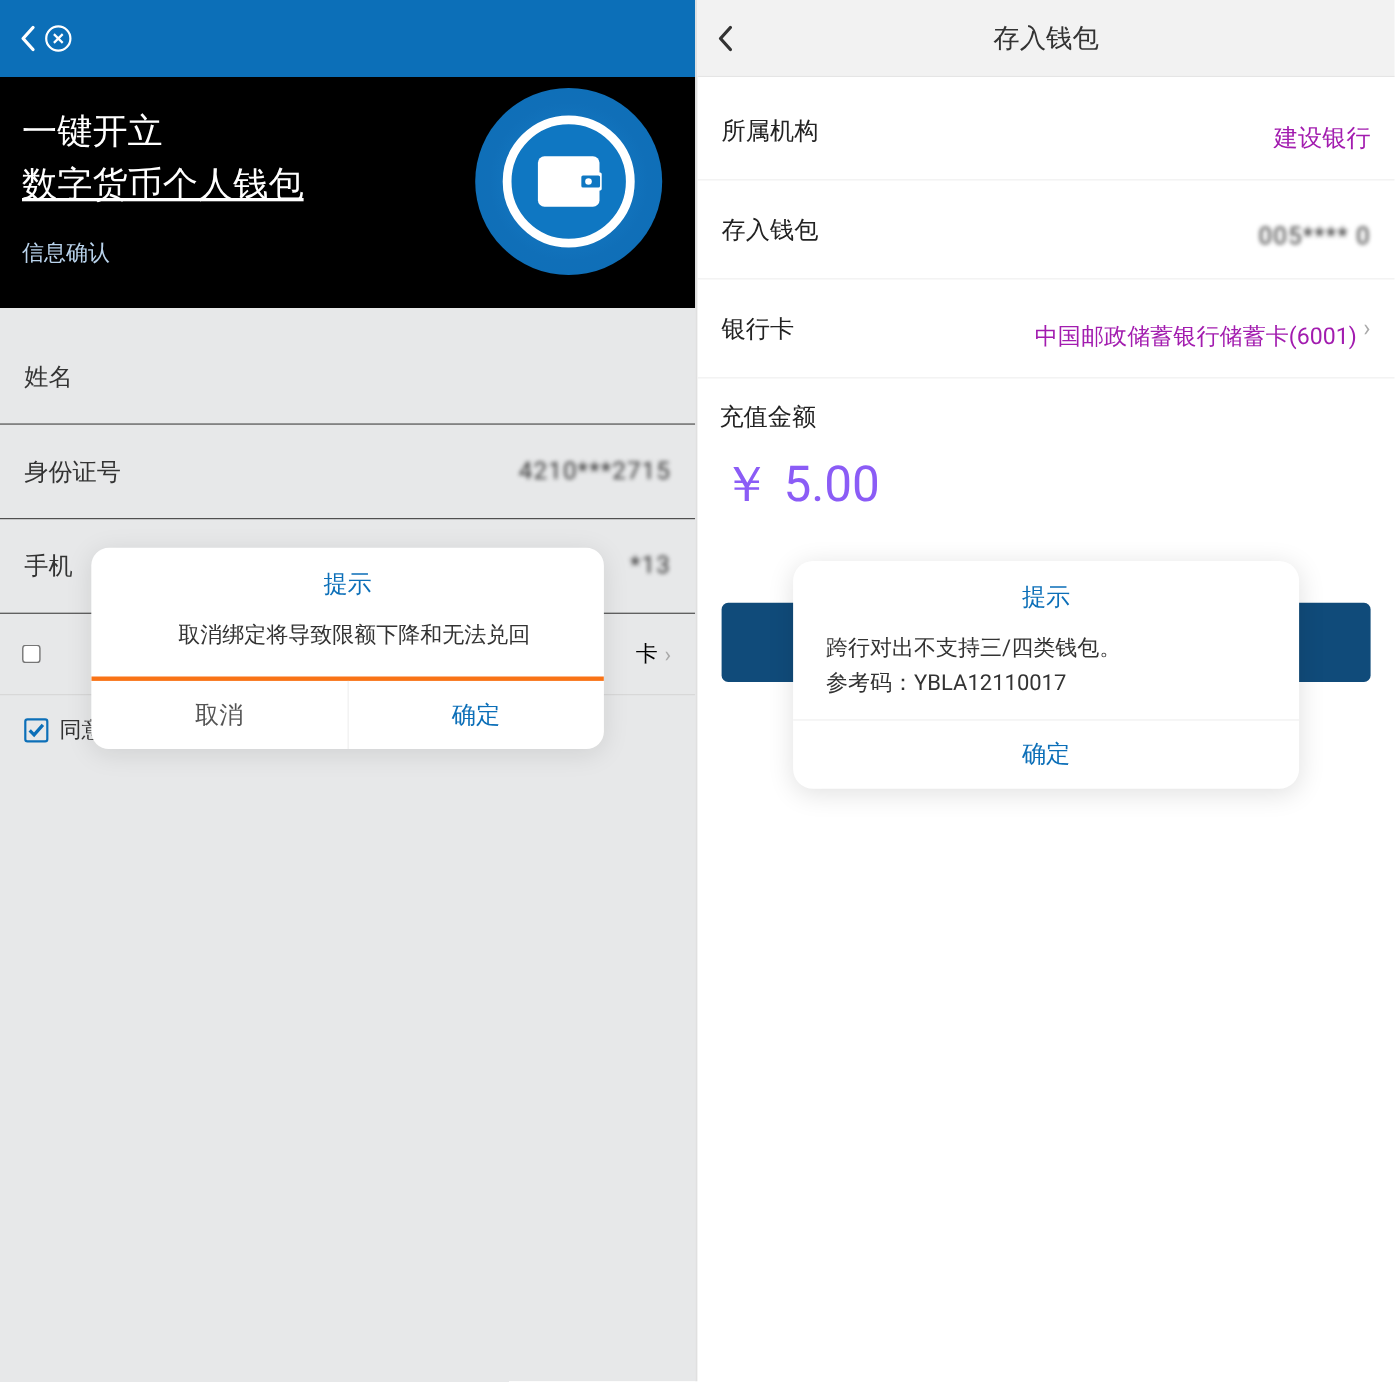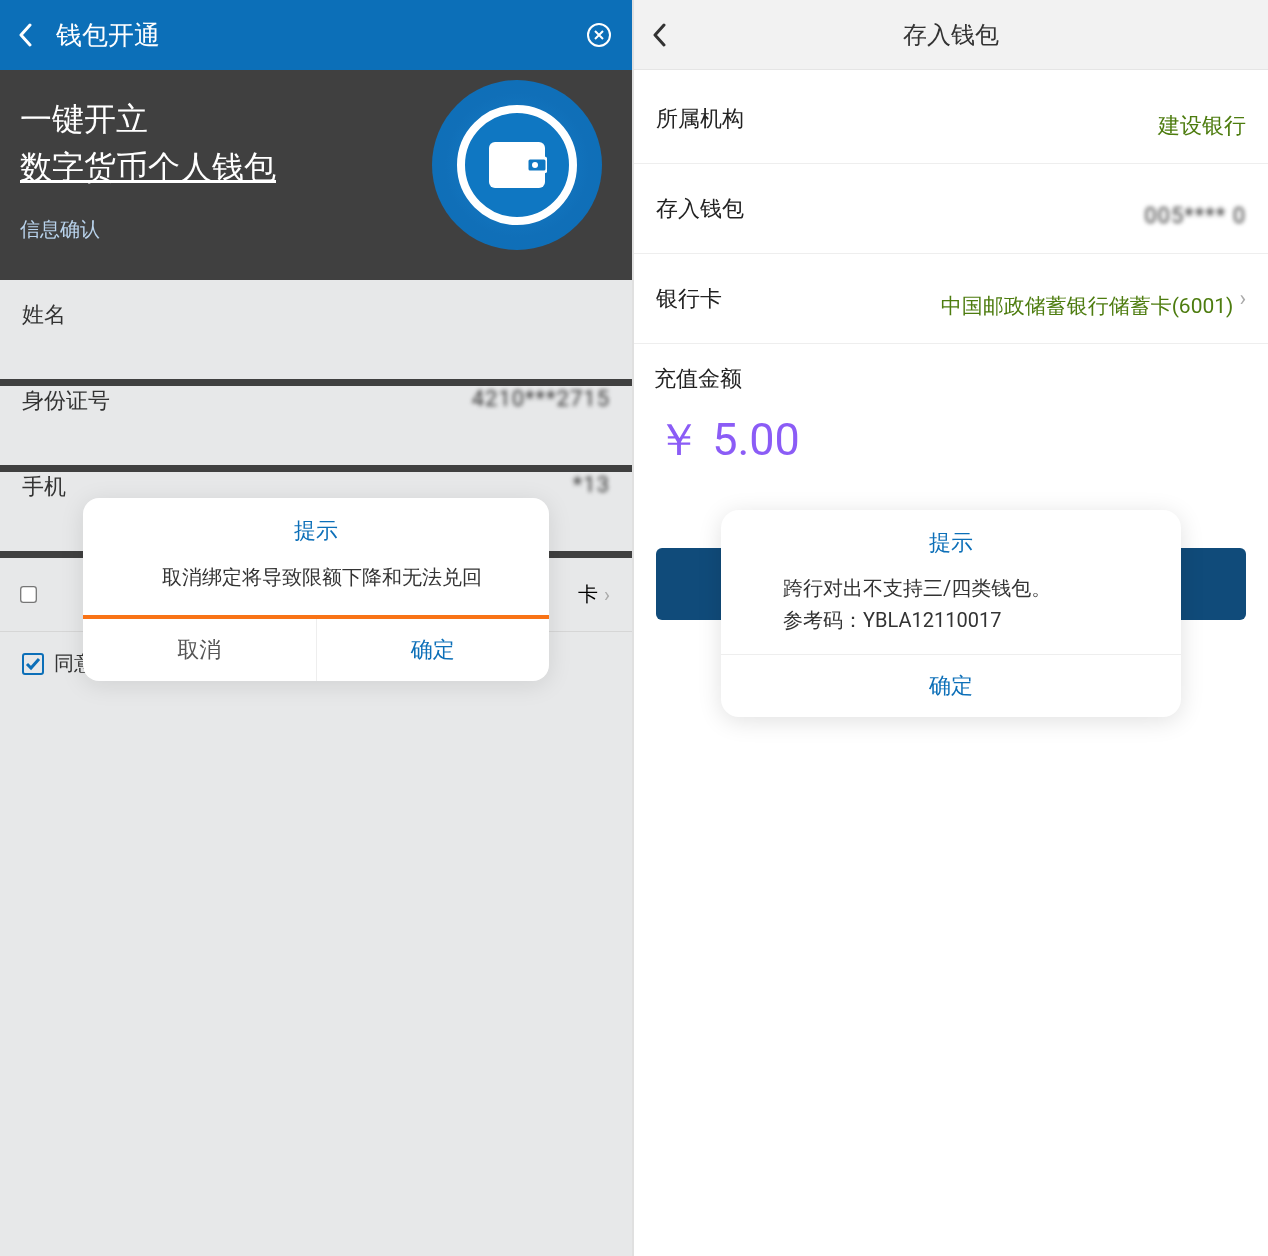--- a/index.html
+++ b/index.html
@@ -34,21 +34,21 @@
       padding: 0 18px;
       font-size: 24px;
     }
     .back-icon { width: 20px; display:flex; align-items:center; }
     .back-icon svg { stroke: #fff; }
     .header-title { flex: 1; margin-left: 18px; font-size: 26px; }
     .header-close { width: 30px; display:flex; align-items:center; justify-content:center; }
     .header-close svg { stroke:#fff; stroke-width:2; }
 
     .hero {
-      background: #404040;
+      background: #000000;
       color: #fff;
       padding: 28px 20px 40px 20px;
       position: relative;
       height: 210px;
     }
     .hero-title1 { font-size: 32px; font-weight: 400; margin-bottom: 4px; }
     .hero-title2 { font-size: 32px; font-weight: 500; text-decoration: underline; }
     .hero-sub { font-size: 20px; color: #b9d3ec; margin-top: 26px; }
     .wallet-circle {
       position: absolute;
@@ -64,24 +64,25 @@
       width: 120px;height:120px;border-radius:50%;border:8px solid #fff;
       display:flex;align-items:center;justify-content:center;
       background:#0f77c2;
     }
     .wallet-inner svg { fill:#fff; }
 
     .left-body { background: #e7e8e9; height: calc(100% - 280px); padding-top: 20px; position: relative; }
     .form-row {
       height: 86px;
       display: flex;
+      align-items: center;
       padding: 0 22px;
       font-size: 22px;
       color: #333;
-      border-bottom: 7px solid #404040;
+      border-bottom: 1px solid #404040;
     }
     .form-label { flex: 1; }
     .form-value { color: #333; }
     .form-row-checkbox { padding: 0 22px; display:flex; align-items:center; height:74px; font-size:20px; border-bottom:1px solid #d6d6d6;}
     .form-row-checkbox input { margin-right:10px; transform:scale(1.3);}
     .chev { color:#aaa; margin-left:6px; }
 
     .agree-row { padding: 18px 22px; display:flex; align-items:center; font-size:20px; }
     .agree-check { width:22px; height:22px; border:2px solid #0c6fb8; border-radius:3px; margin-right:10px; display:flex;align-items:center;justify-content:center;}
     .agree-check svg { stroke:#0c6fb8; stroke-width:3; fill:none; }
@@ -150,21 +151,21 @@
     .info-row {
       height: 90px;
       display:flex;
       align-items:center;
       padding: 0 22px;
       font-size:22px;
       color:#222;
       border-bottom:1px solid #eee;
     }
     .info-label { flex:1; }
-    .info-value { color:#4d7c0f;margin-top:14px; }
+    .info-value { color:#a21caf;margin-top:14px; }
     .bank-row .info-value { font-size:21px; }
 
     .section-label {
       padding: 20px 22px 6px 20px;
       font-size:22px;
       color:#222;
     }
     .amount {
       padding: 10px 22px 24px 22px;
       font-size:45px;
@@ -201,42 +202,40 @@
       text-align:center;
       color:#0c6fb8;
       font-size:22px;
       padding: 18px 0 8px 0;
     }
     .dialog2-body {
       padding: 6px 30px 18px 30px;
       font-size:20px;
       color:#333;
       line-height:1.6;
-      margin-left:32px;
     }
     .dialog2-action {
       border-top:1px solid #eee;
       text-align:center;
       padding:16px 0;
       font-size:22px;
       color:#0c6fb8;
     }
     .masked { filter: blur(2px); letter-spacing:1px; color:#333;}
   </style>
 </head>
 <body>
 
 <div class="screen screen-left">
   <div class="header-blue">
     <div class="back-icon">
       <svg width="14" height="24" viewBox="0 0 14 24" fill="none">
           <path d="M12 2 L3 12 L12 22" stroke-width="3" stroke-linecap="round" stroke-linejoin="round"></path>
         </svg>
     </div>
-    <div class="header-title">钱包开通</div>
     <div class="header-close">
       <svg width="26" height="26" viewBox="0 0 26 26" fill="none">
           <circle cx="13" cy="13" r="11"></circle>
           <path d="M9 9 L17 17 M17 9 L9 17"></path>
         </svg>
     </div>
   </div>
 
   <div class="hero">
     <div class="hero-title1">一键开立</div>

